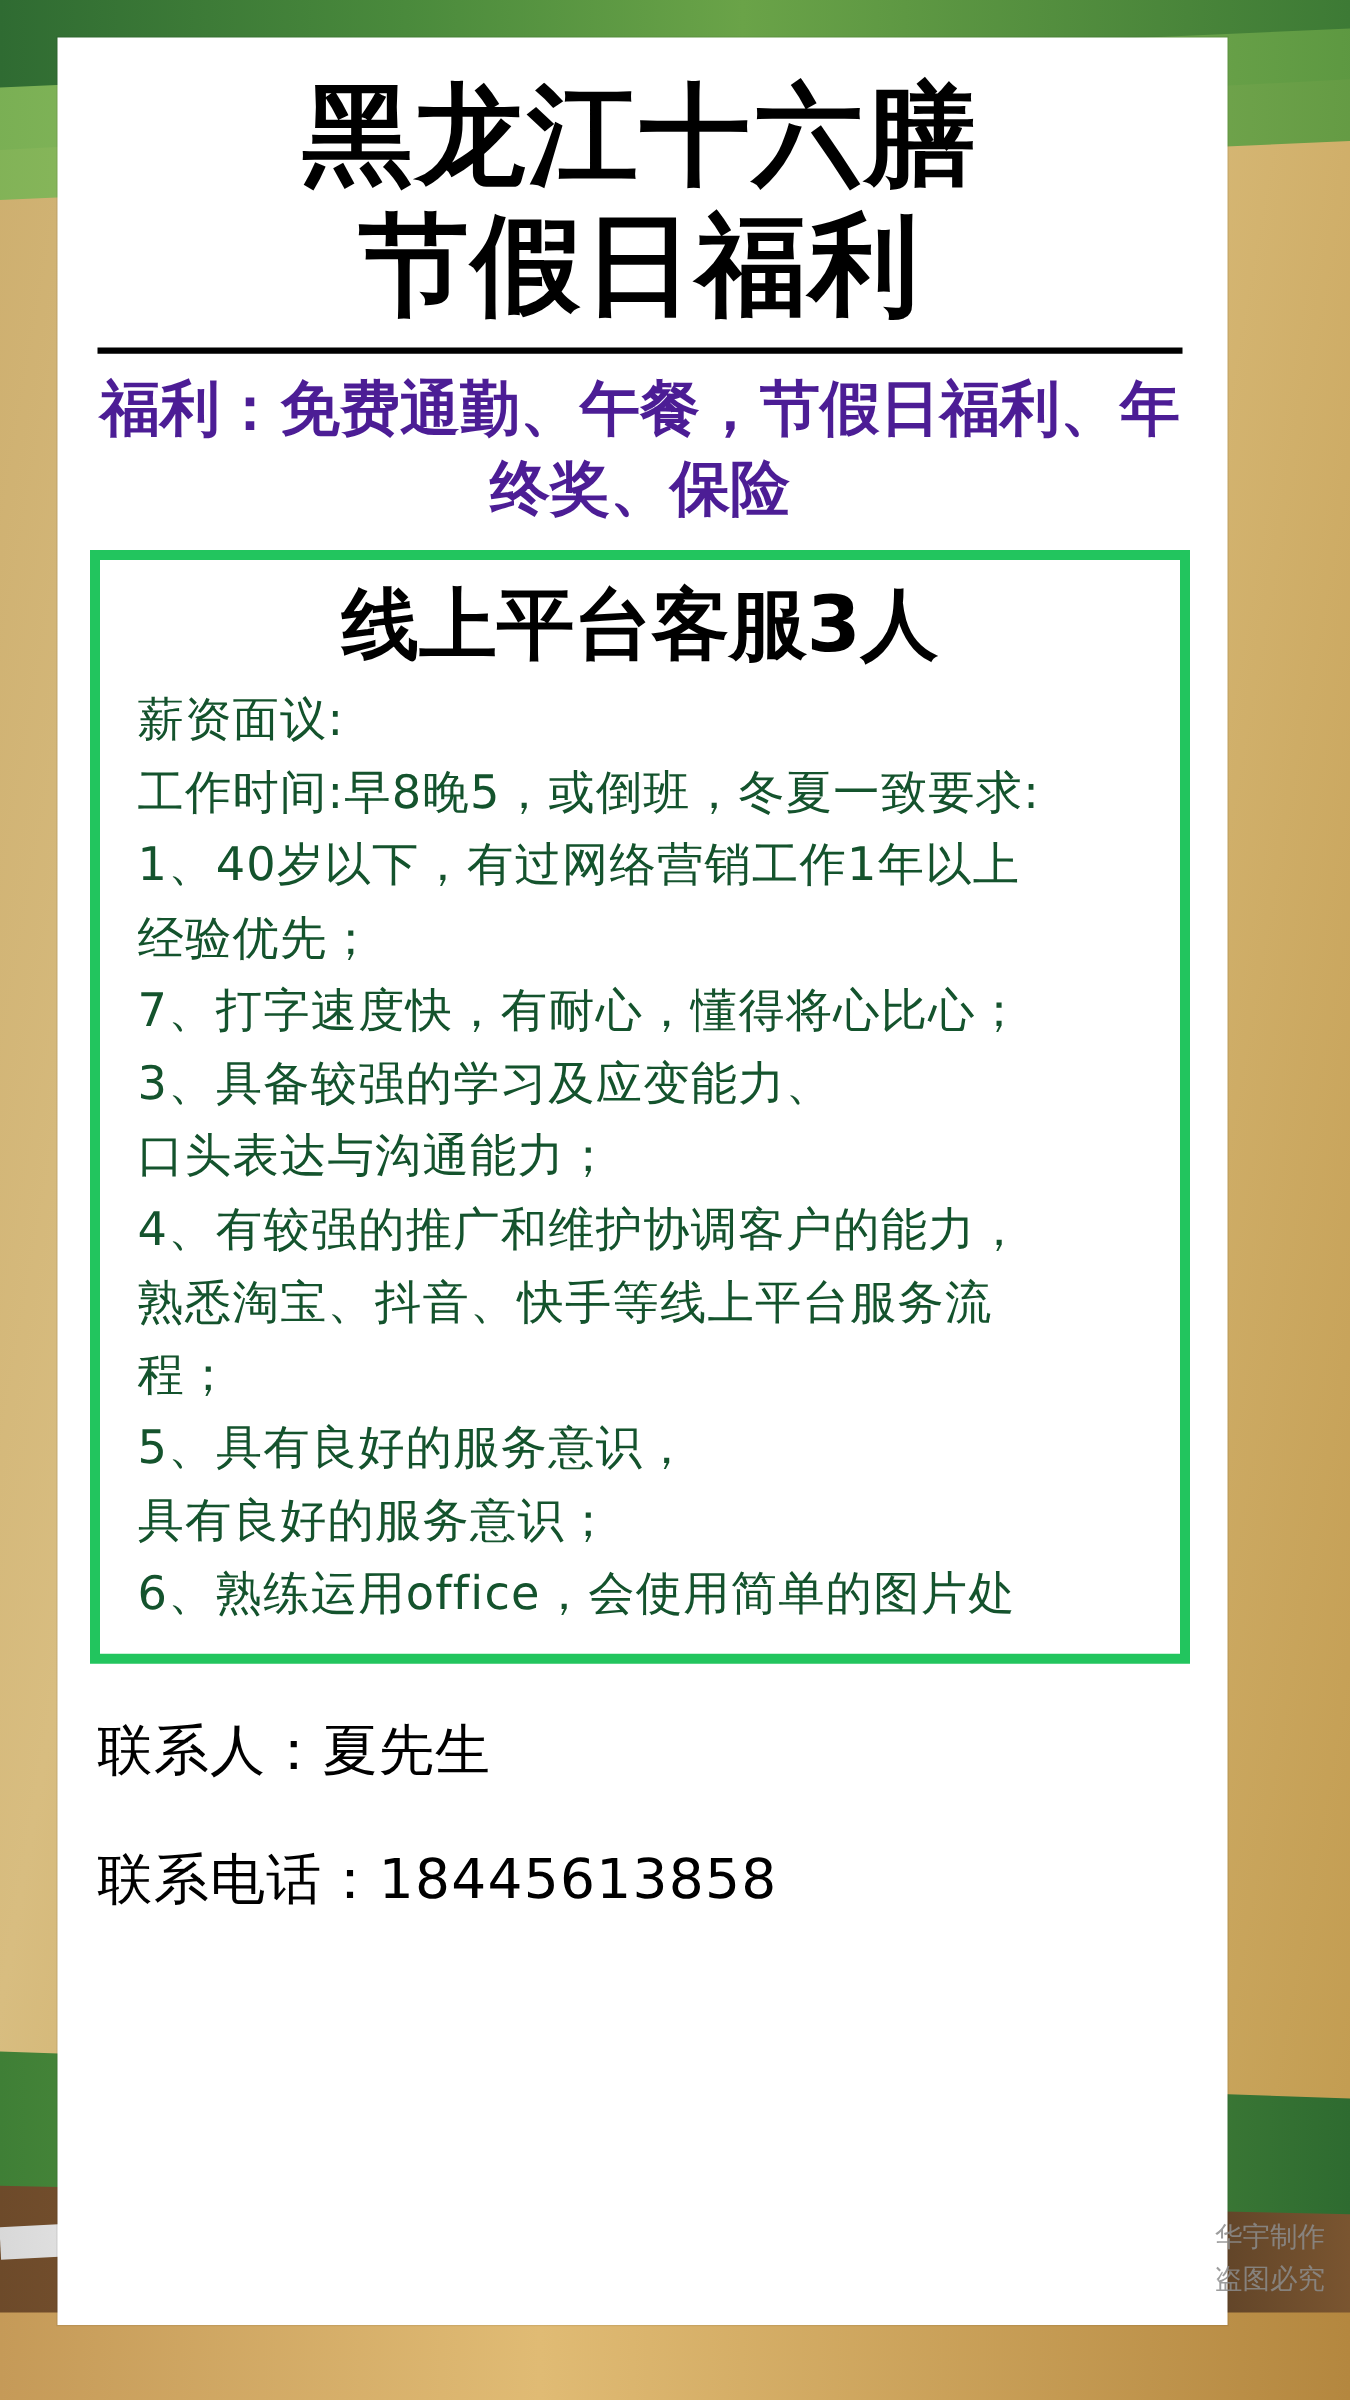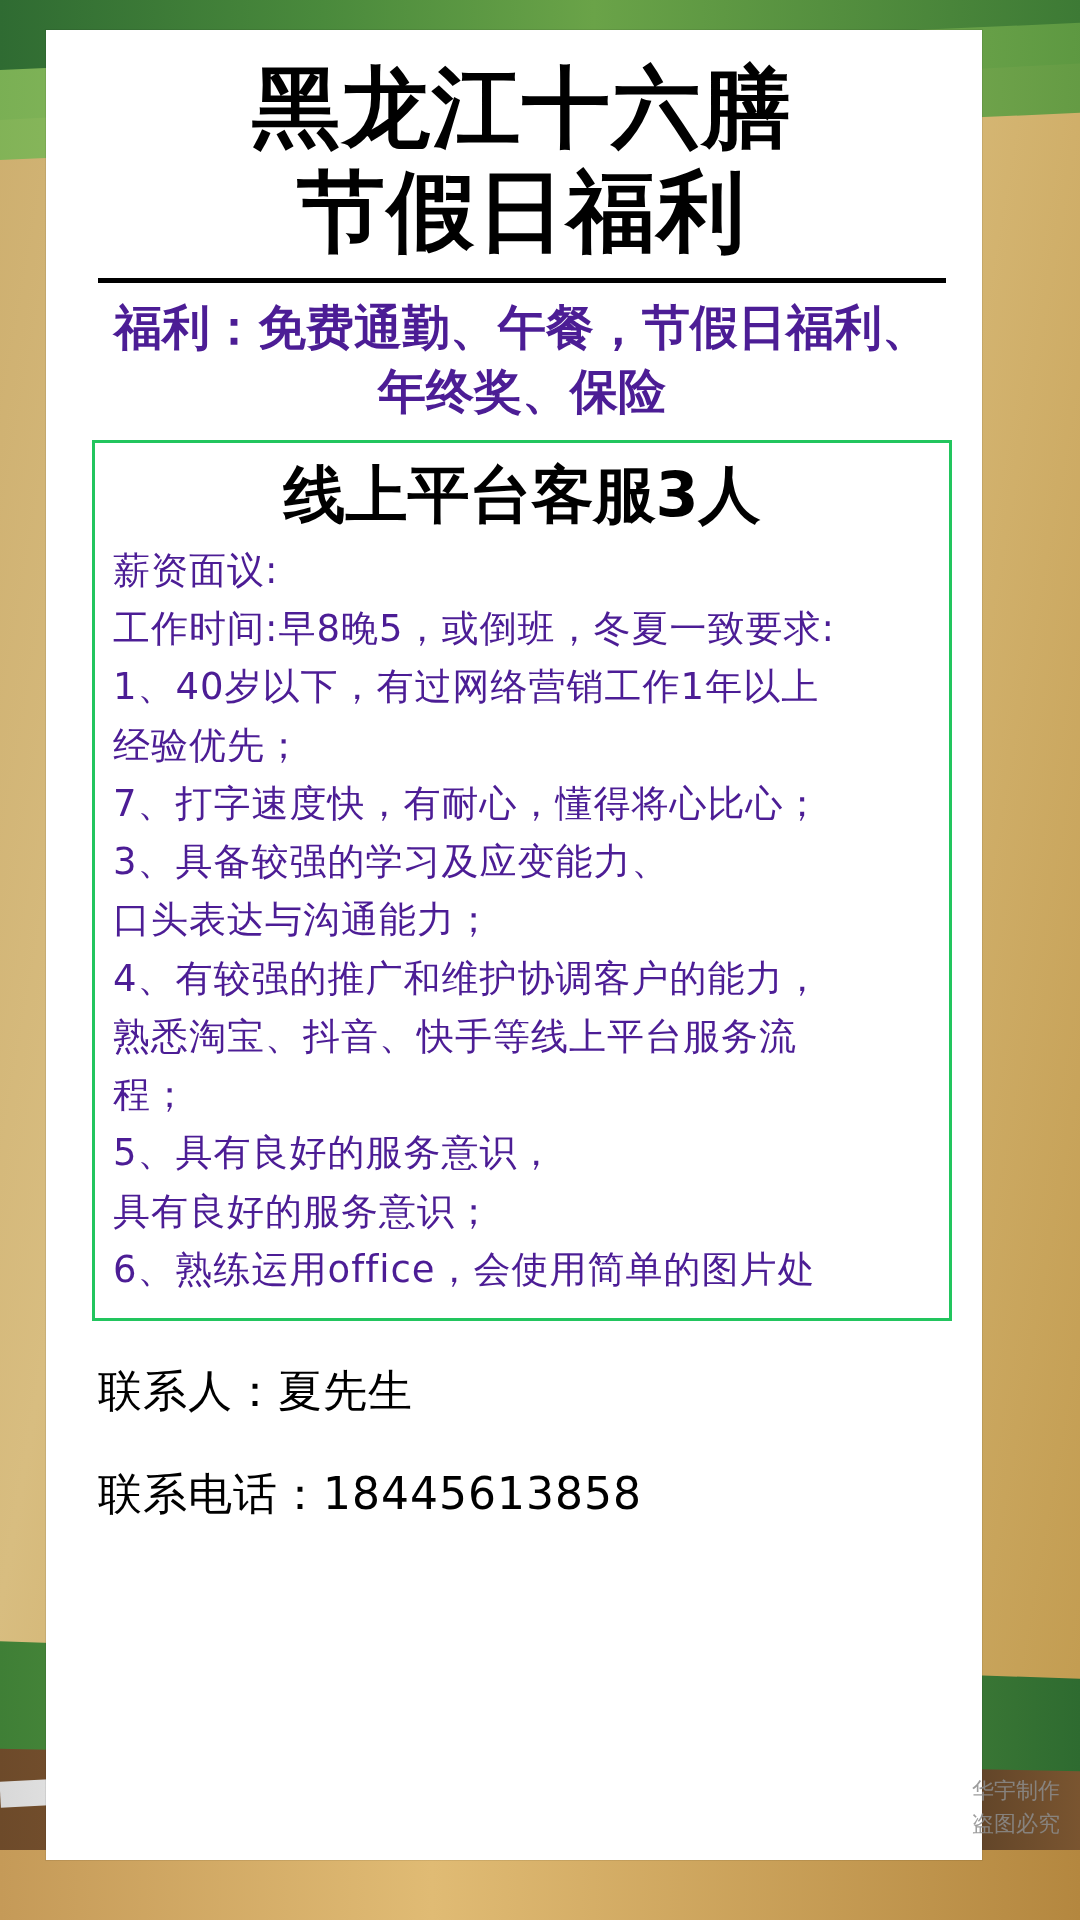--- a/index.html
+++ b/index.html
@@ -90,21 +90,21 @@
 
   
   .card {
     position: absolute;
     left: 46px;
     top: 30px;
     width: 936px;
     height: 1830px;
     background: #ffffff;
     box-sizing: border-box;
-    padding: 26px 30px 18px 46px;
+    padding: 26px 30px 18px 26px;
     box-shadow: 0 0 0 1px rgba(0,0,0,.07);
   }
 
   .title-block {
     text-align: center;
   }
   .title-line {
     font-weight: bold;
     font-size: 88px;
     line-height: 1.18;
@@ -121,38 +121,38 @@
     text-align: center;
     font-weight: bold;
     font-size: 48px;
     line-height: 1.35;
     color: #4c1d95;
     font-family: "DejaVu Sans", "Liberation Sans", sans-serif;
     padding: 0 4px 10px 4px;
   }
 
   .job-box {
-    border: 3px solid #22c55e;
+    border: 8px solid #22c55e;
     margin-top: 6px;
     padding: 10px 18px 18px 18px;
   }
   .job-title {
     text-align: center;
     font-weight: bold;
     font-size: 62px;
     line-height: 1.35;
     color: #000;
     font-family: "DejaVu Sans", "Liberation Sans", sans-serif;
     margin-bottom: 6px;
   }
   .job-body p {
-    margin: 0 0 2px 0;
+    margin: 0 0 2px 12px;
     font-size: 37px;
     line-height: 1.52;
-    color: #4c1d95;
+    color: #14532d;
     letter-spacing: 1px;
     font-family: "DejaVu Sans", "Liberation Sans", sans-serif;
     white-space: pre-wrap;
   }
 
   .contact {
     margin-top: 14px;
     padding-left: 6px;
   }
   .contact div {

